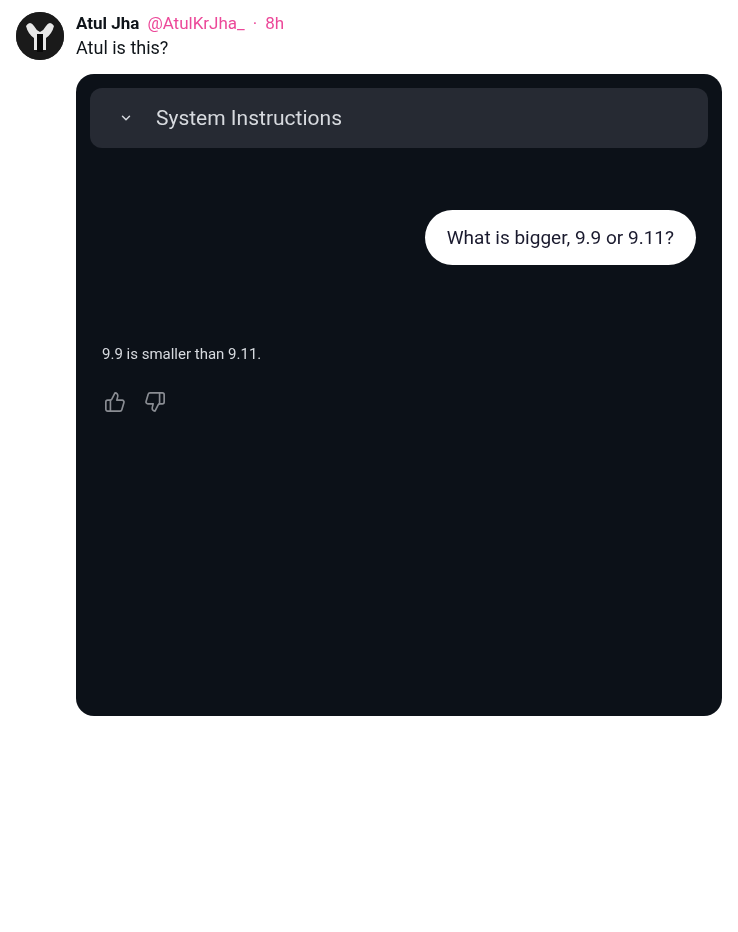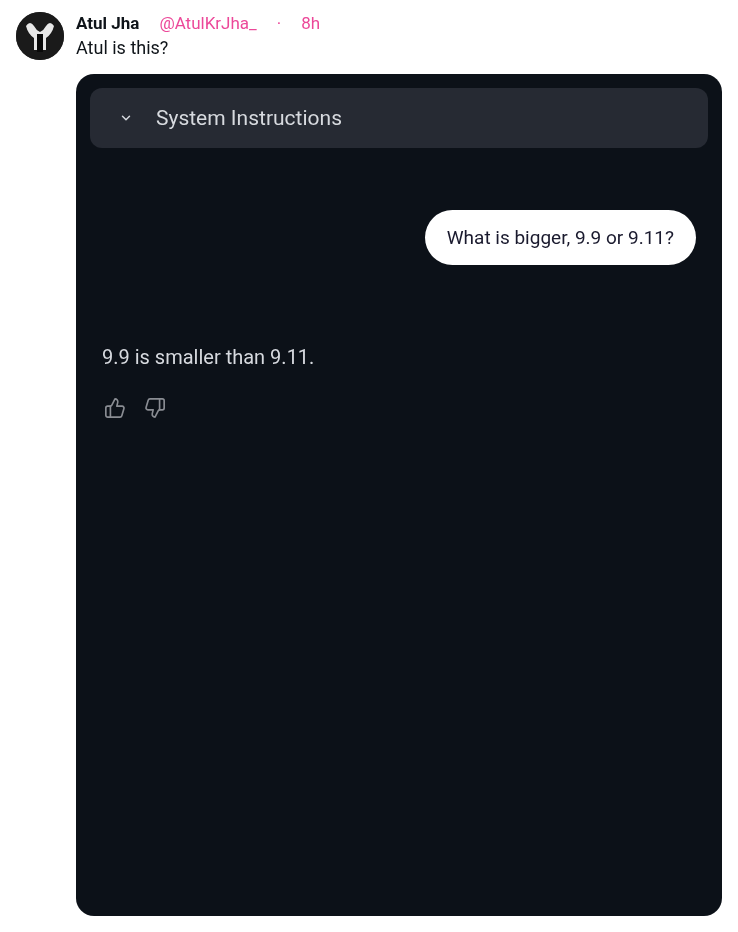--- a/index.html
+++ b/index.html
@@ -31,21 +31,21 @@
       width: 100%;
       height: 100%;
     }
     .tweet-content {
       flex: 1;
       min-width: 0;
     }
     .tweet-header {
       display: flex;
       align-items: center;
-      gap: 20px;
+      gap: 8px;
       font-size: 17px;
       line-height: 22px;
     }
     .display-name {
       font-weight: 700;
       color: #0f1419;
     }
     .handle, .dot, .time {
       color: #ec4899;
       font-weight: 400;
@@ -54,21 +54,21 @@
       font-size: 18px;
       color: #0f1419;
       margin-top: 2px;
       line-height: 24px;
     }
     .embedded {
       margin-top: 14px;
       background: #0c1118;
       border-radius: 18px;
       width: 100%;
-      height: 842px;
+      height: 642px;
       padding: 14px 14px 20px 14px;
       display: flex;
       flex-direction: column;
     }
     .sys-header {
       background: #262a33;
       border-radius: 12px;
       padding: 18px 20px;
       display: flex;
       align-items: center;
@@ -108,21 +108,21 @@
       font-size: 19px;
       font-weight: 400;
       max-width: 85%;
     }
     .assistant-row {
       margin-top: 80px;
       margin-left: 4px;
     }
     .assistant-text {
       color: #d7dadf;
-      font-size: 20px;
+      font-size: 15px;
       font-weight: 400;
     }
     .feedback {
       display: flex;
       gap: 14px;
       margin-top: 26px;
       margin-left: 4px;
     }
     .fb-btn {
       width: 26px;

